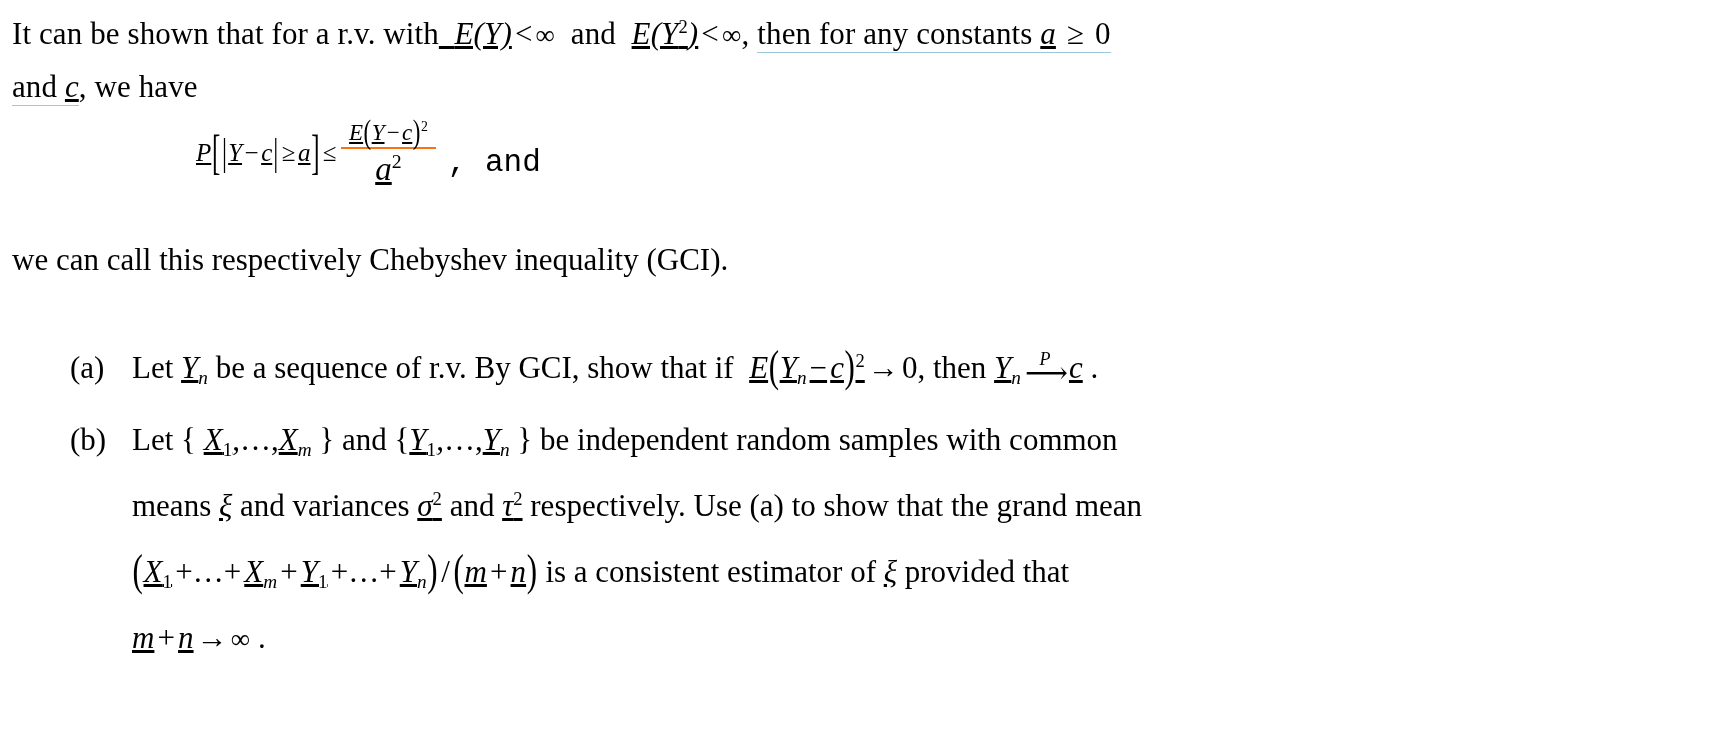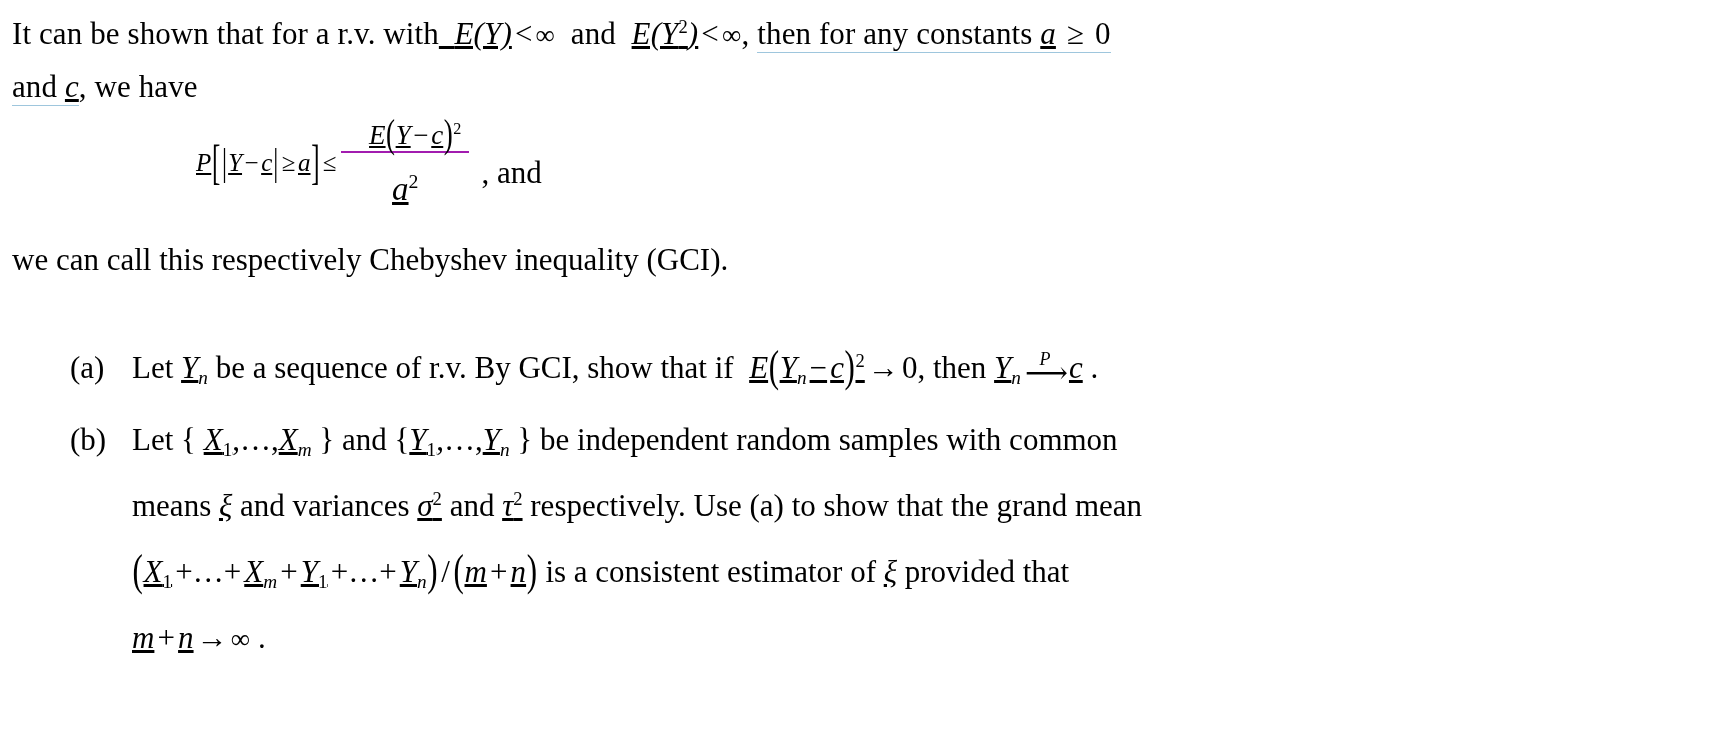--- a/index.html
+++ b/index.html
@@ -86,38 +86,38 @@
     display: inline-flex;
     flex-direction: column;
     align-items: center;
     vertical-align: middle;
     margin: 0 2px;
     position: relative;
     top: 1px;
   }
   .frac .num {
     padding: 0 8px 2px 8px;
-    font-size: 27px;
+    font-size: 23px;
     line-height: 1.05;
-    margin-left: 20px;
   }
   .frac .den {
-    border-top: 2px solid #a21caf;
-    padding: 19px 8px 0 8px;
+    border-top: 2px solid #f97316;
+    padding: 3px 8px 0 8px;
     font-size: 33px;
     line-height: 1.05;
     width: 100%;
     text-align: center;
     box-sizing: border-box;
   }
   .eqn .tail {
     font-size: 31px;
     margin-left: 10px;
     position: relative;
     top: 10px;
+    font-family: Liberation Mono, monospace;
   }
 
   
   .gci {
     position: absolute;
     left: 12px;
     top: 237px;
     font-size: 31px;
     line-height: 46px;
     white-space: nowrap;

